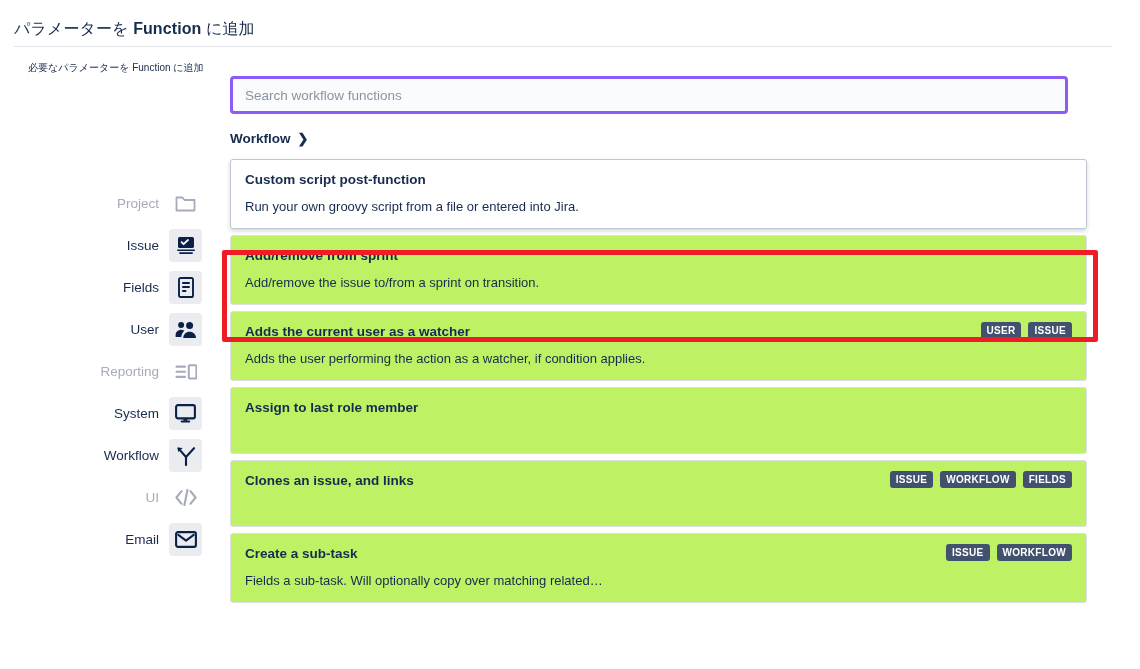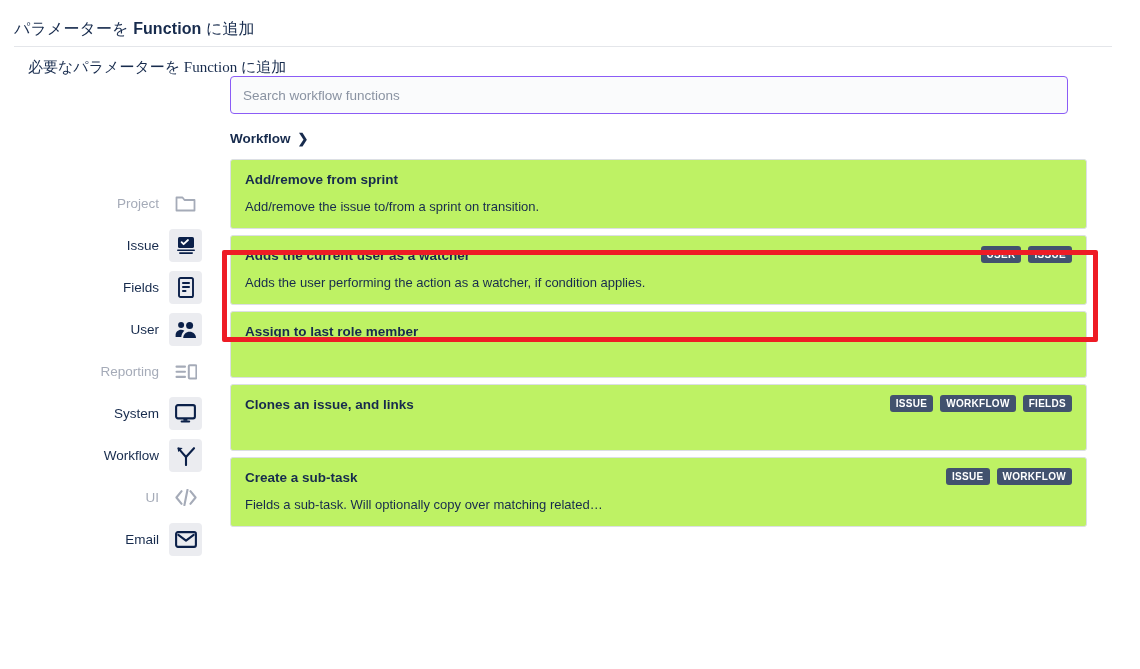--- a/index.html
+++ b/index.html
@@ -27,26 +27,25 @@
     white-space: nowrap;
   }
   .title-bold { font-weight: 700; }
   .header-rule {
     margin: 7px 0 0 0;
     height: 1px;
     background: #E4E6EA;
     width: calc(100% - 14px);
   }
   .page-subtitle {
-    font-size: 15px;
+    font-size: 10px;
     line-height: 17px;
     color: #172B4D;
     padding: 12px 0 0 14px;
     white-space: nowrap;
-    font-family: Liberation Serif, serif;
   }
 
   
   .body-wrap {
     position: relative;
     width: 1140px;
     height: 580px;
   }
 
   
@@ -90,21 +89,21 @@
   .main {
     position: absolute;
     left: 230px;
     top: 0;
     width: 860px;
   }
 
   .search-box {
     width: 838px;
     height: 38px;
-    border: 1px solid #8b5cf6;
+    border: 3px solid #8b5cf6;
     border-radius: 4px;
     background: #FAFBFC;
     font-size: 13.5px;
     color: #172B4D;
     padding: 0 12px;
     outline: none;
     font-family: "Liberation Sans", sans-serif;
   }
   .search-box::placeholder { color: #8A93A2; }
 
@@ -305,20 +304,26 @@
 
   <div class="main">
     <input class="search-box" type="text" placeholder="Search workflow functions" style="">
 
     <div class="breadcrumb">
       <span class="breadcrumb-label">Workflow</span>
       <span class="breadcrumb-chevron">❯</span>
     </div>
 
     <div class="fn-list" id="fn-list">
+        <div class="fn-card highlighted">
+          <div class="fn-head">
+            <div class="fn-title">Custom script post-function</div>
+          </div>
+          <div class="fn-desc">Run your own groovy script from a file or entered into Jira.</div>
+        </div>
         <div class="fn-card">
           <div class="fn-head">
             <div class="fn-title">Add/remove from sprint</div>
           </div>
           <div class="fn-desc">Add/remove the issue to/from a sprint on transition.</div>
         </div>
         <div class="fn-card">
           <div class="fn-head">
             <div class="fn-title">Adds the current user as a watcher</div>
             <div class="badges">

